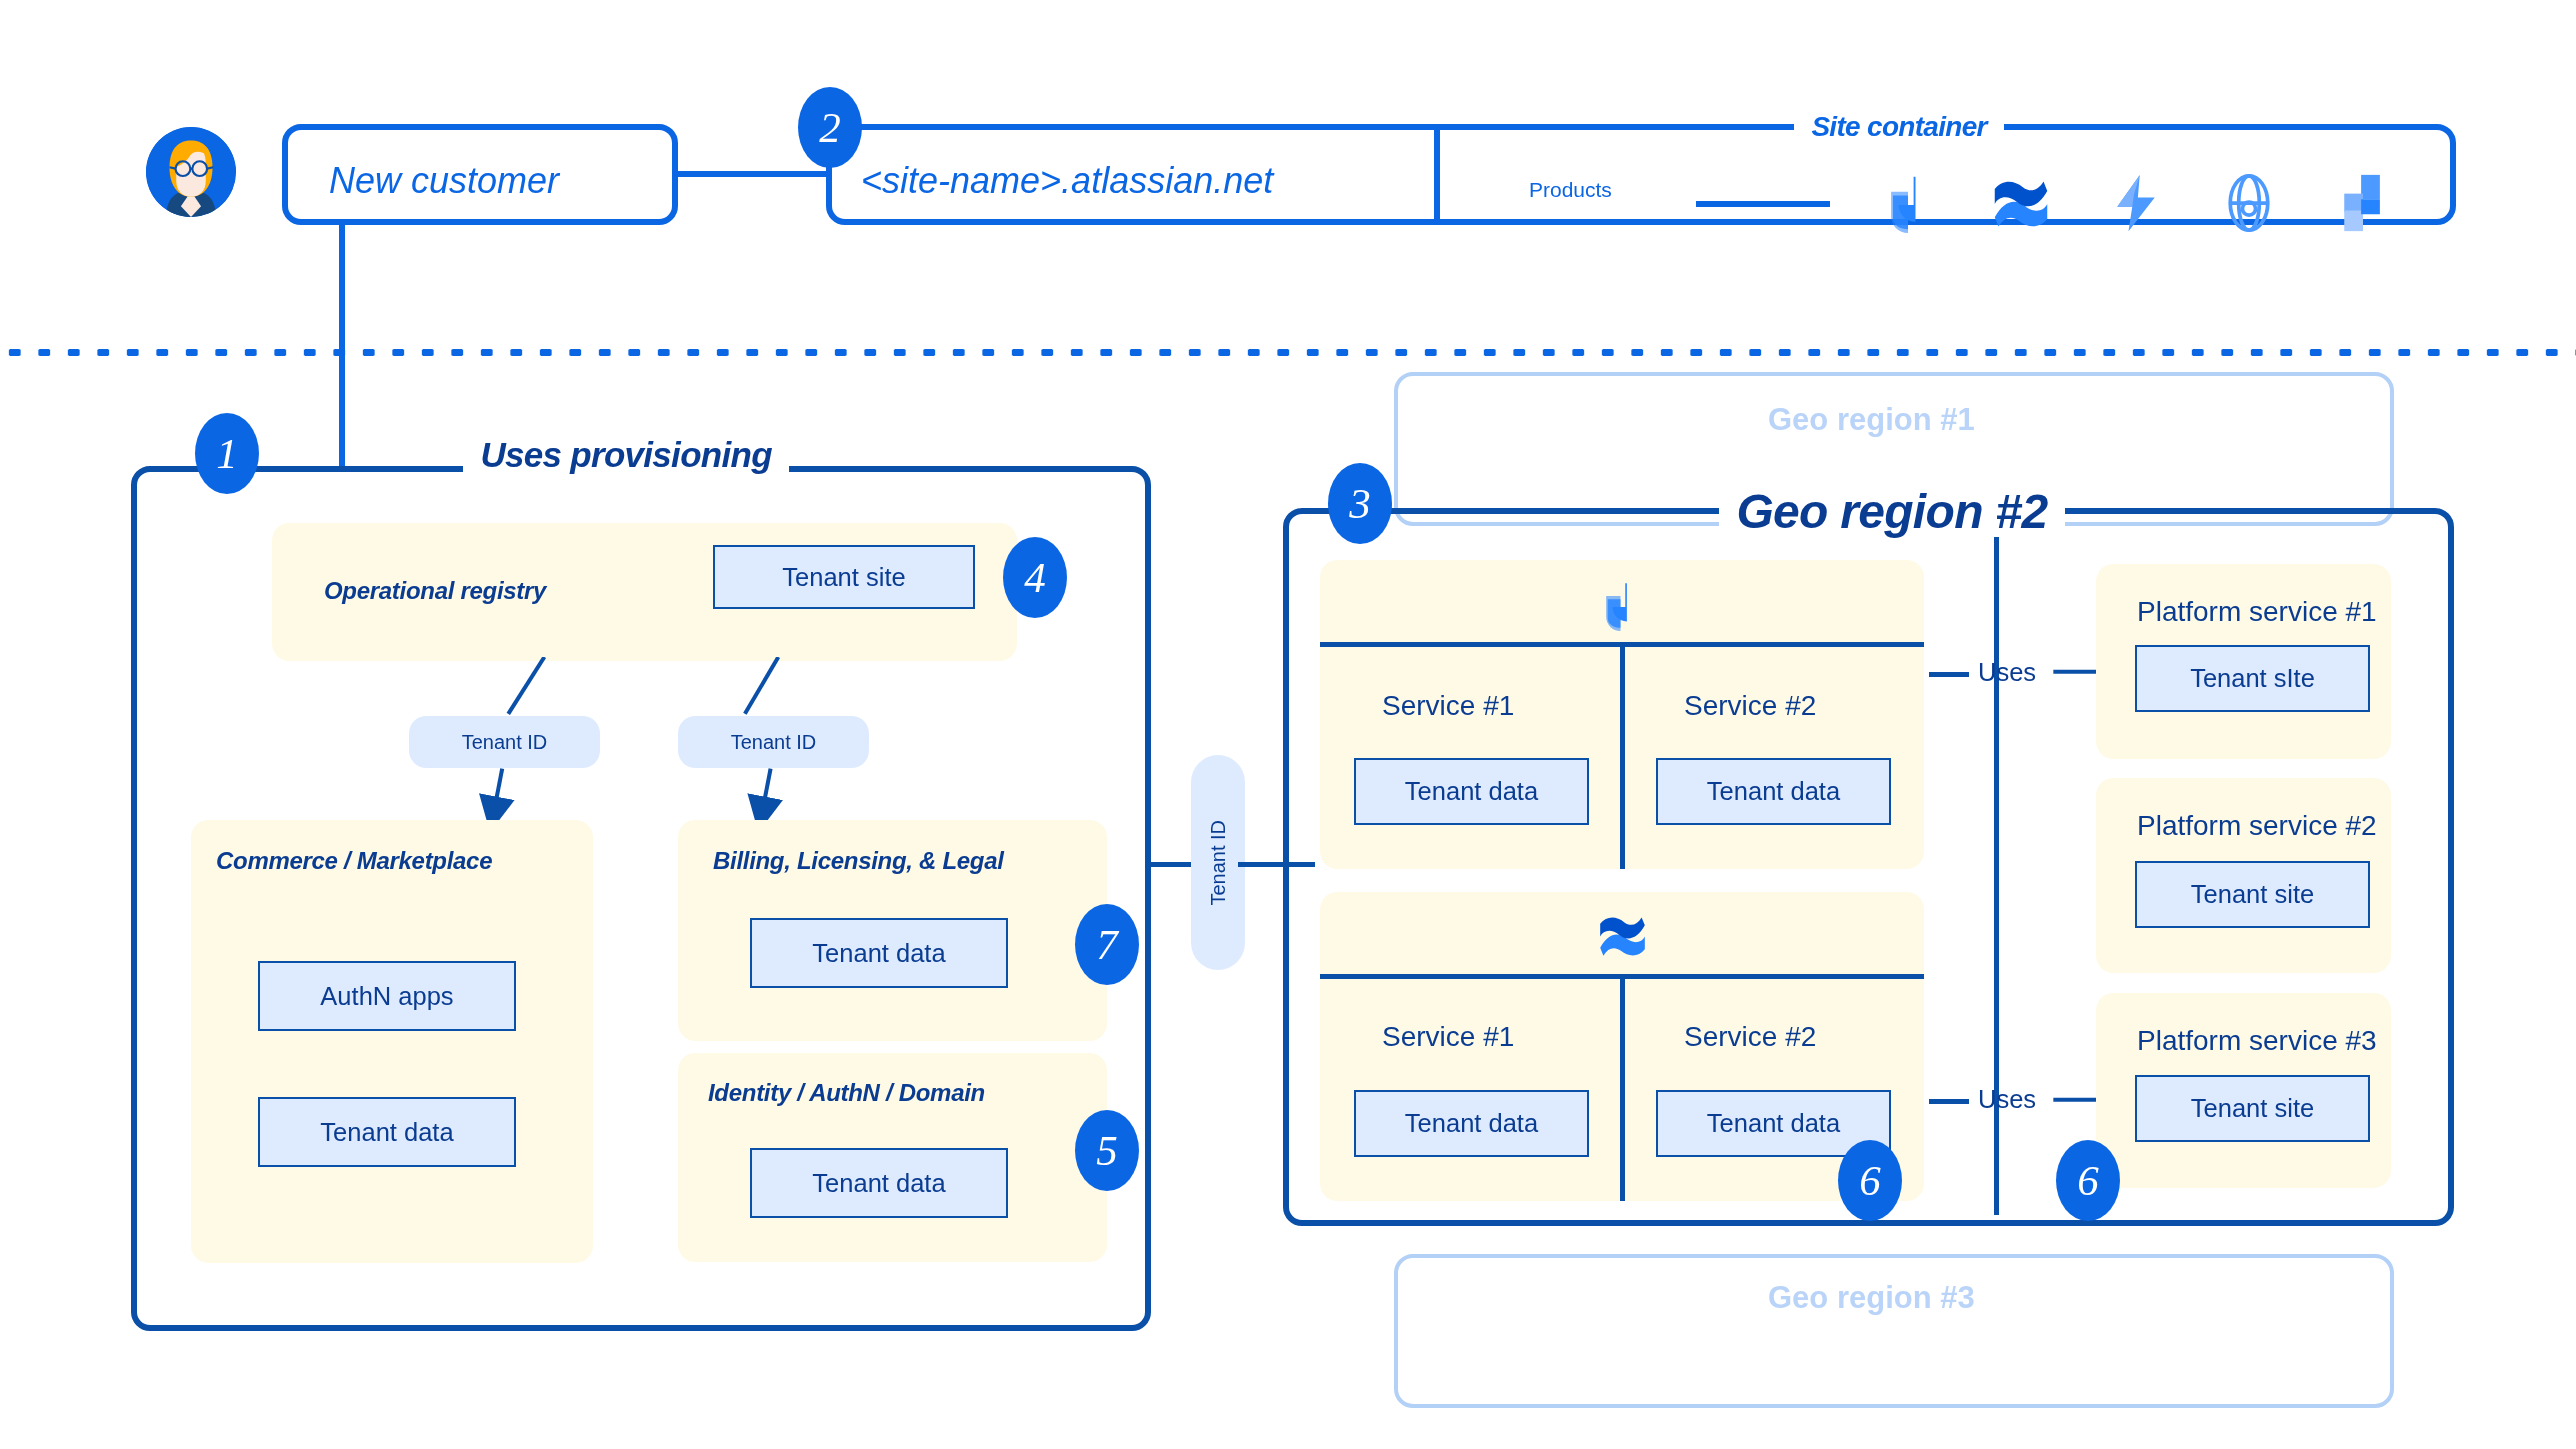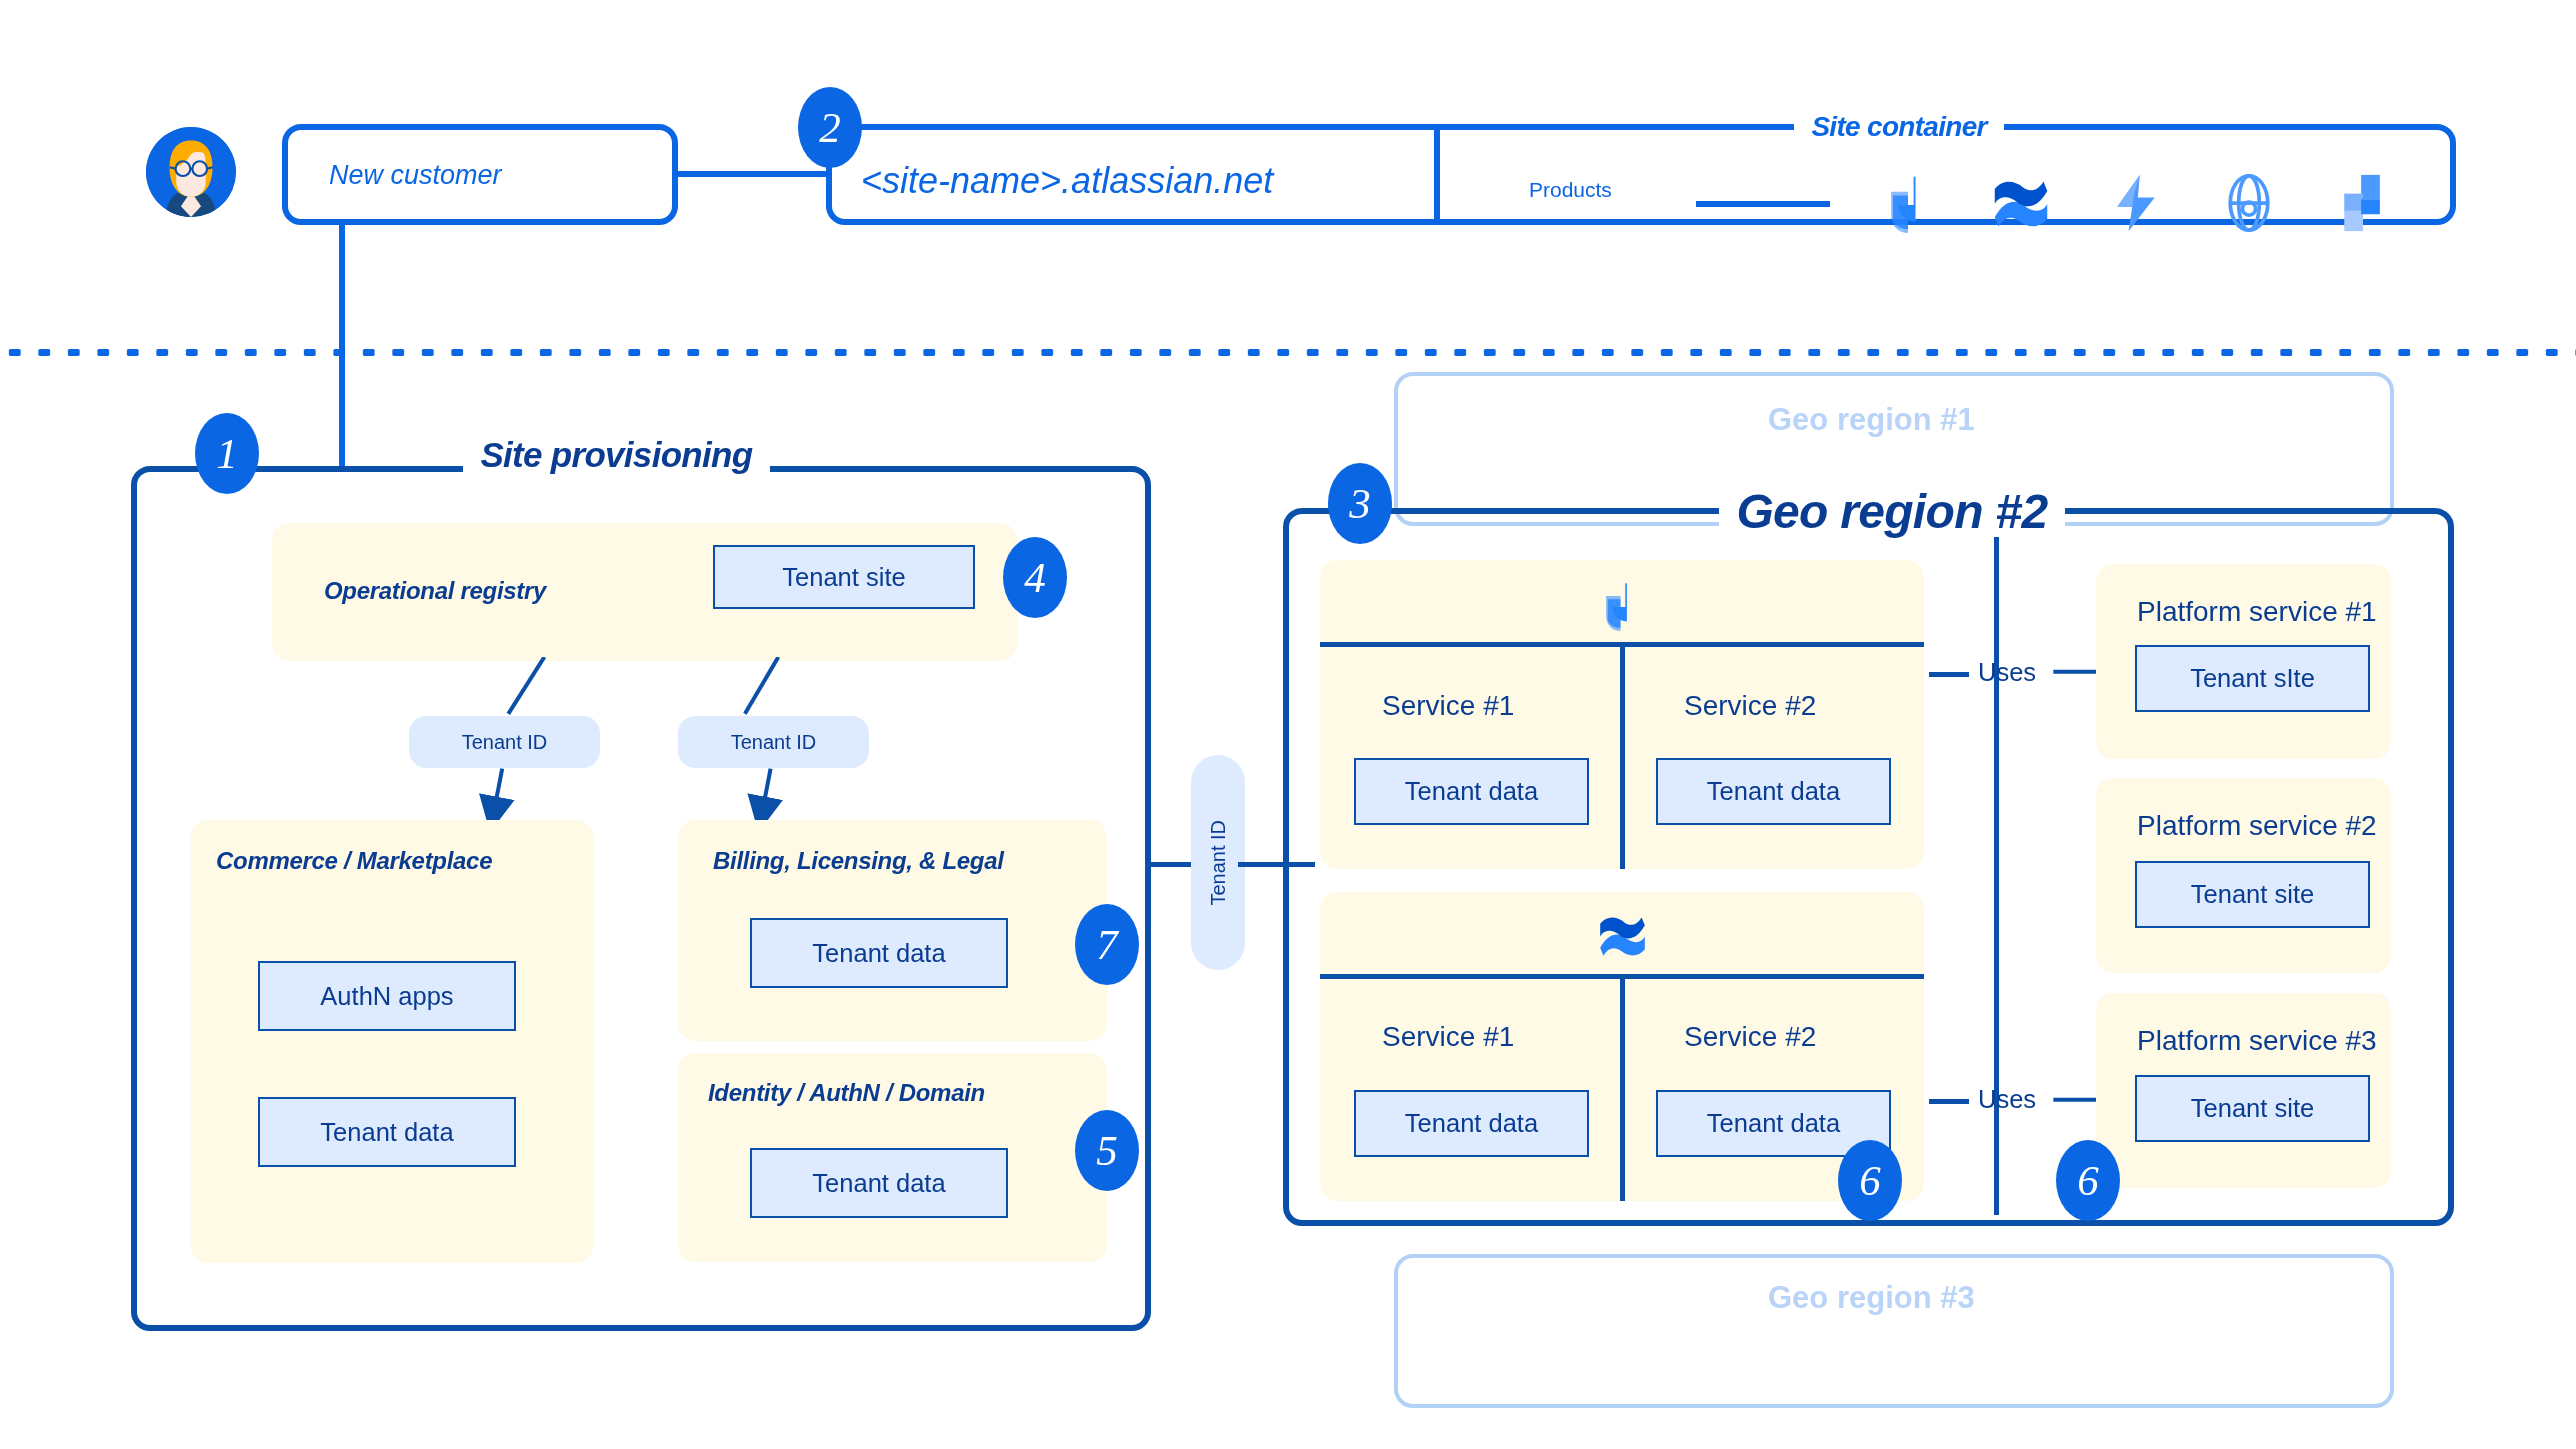--- a/index.html
+++ b/index.html
@@ -92,21 +92,21 @@
     <circle cx="55" cy="62" r="11" fill="none" stroke="#0A4FA8" stroke-width="3.2"></circle>
     <circle cx="80" cy="62" r="11" fill="none" stroke="#0A4FA8" stroke-width="3.2"></circle>
     <line x1="66" y1="62" x2="69" y2="62" stroke="#0A4FA8" stroke-width="3.2"></line>
     <line x1="35" y1="60" x2="44" y2="62" stroke="#0A4FA8" stroke-width="3.2"></line>
     <line x1="91" y1="62" x2="100" y2="60" stroke="#0A4FA8" stroke-width="3.2"></line>
   </svg>
 </div>
 
 <div class="outline-box outline-bright" style="left:282px;top:124px;width:396px;height:101px;">
 </div>
-<div class="abs" style="left:329px;top:160px;font-size:27px;font-style:italic;font-weight:400;color:#0B66E4;white-space:nowrap;">New customer</div>
+<div class="abs" style="left:329px;top:160px;font-size:36px;font-style:italic;font-weight:400;color:#0B66E4;white-space:nowrap;">New customer</div>
 
 <div class="hline" style="left:674px;top:171px;width:154px;"></div>
 
 <div class="vline" style="left:339px;top:221px;height:248px;"></div>
 
 <div class="outline-box outline-bright" style="left:826px;top:124px;width:1630px;height:101px;"></div>
 <div class="caption cap-bright" style="left:1794px;top:113px;font-size:28px;">Site container</div>
 
 <div class="vline" style="left:1434px;top:127px;height:95px;"></div>
 
@@ -149,21 +149,21 @@
     <rect x="30" y="2" width="20" height="26" fill="#4C9AFF"></rect>
     <rect x="12" y="22" width="20" height="20" fill="#79B1FF"></rect>
     <rect x="12" y="40" width="20" height="22" fill="#A6C9FF"></rect>
     <rect x="30" y="28" width="20" height="16" fill="#2684FF"></rect>
   </svg>
 </div>
 
 <div class="dotted" style="top:349px;"></div>
 
 <div class="outline-box outline-navy" style="left:131px;top:466px;width:1020px;height:865px;"></div>
-<div class="caption cap-navy" style="left:463px;top:437px;font-size:35px;">Site provisioning</div>
+<div class="caption cap-navy" style="left:463px;top:437px;font-size:35px;">Uses provisioning</div>
 <div class="badge" style="left:195px;top:413px;">1</div>
 
 <div class="panel-cream" style="left:272px;top:523px;width:745px;height:138px;"></div>
 <div class="panel-title" style="left:324px;top:577px;">Operational registry</div>
 <div class="tile" style="left:713px;top:545px;width:262px;height:64px;">Tenant site</div>
 <div class="badge" style="left:1003px;top:537px;">4</div>
 
 <svg class="abs" style="left:470px;top:657px;width:376px;height:127px;" viewBox="0 0 560 190" width="376" height="127">
   <line x1="110" y1="0" x2="56" y2="85" stroke="#0A4FA8" stroke-width="6"></line>
   <line x1="460" y1="0" x2="410" y2="85" stroke="#0A4FA8" stroke-width="6"></line>

